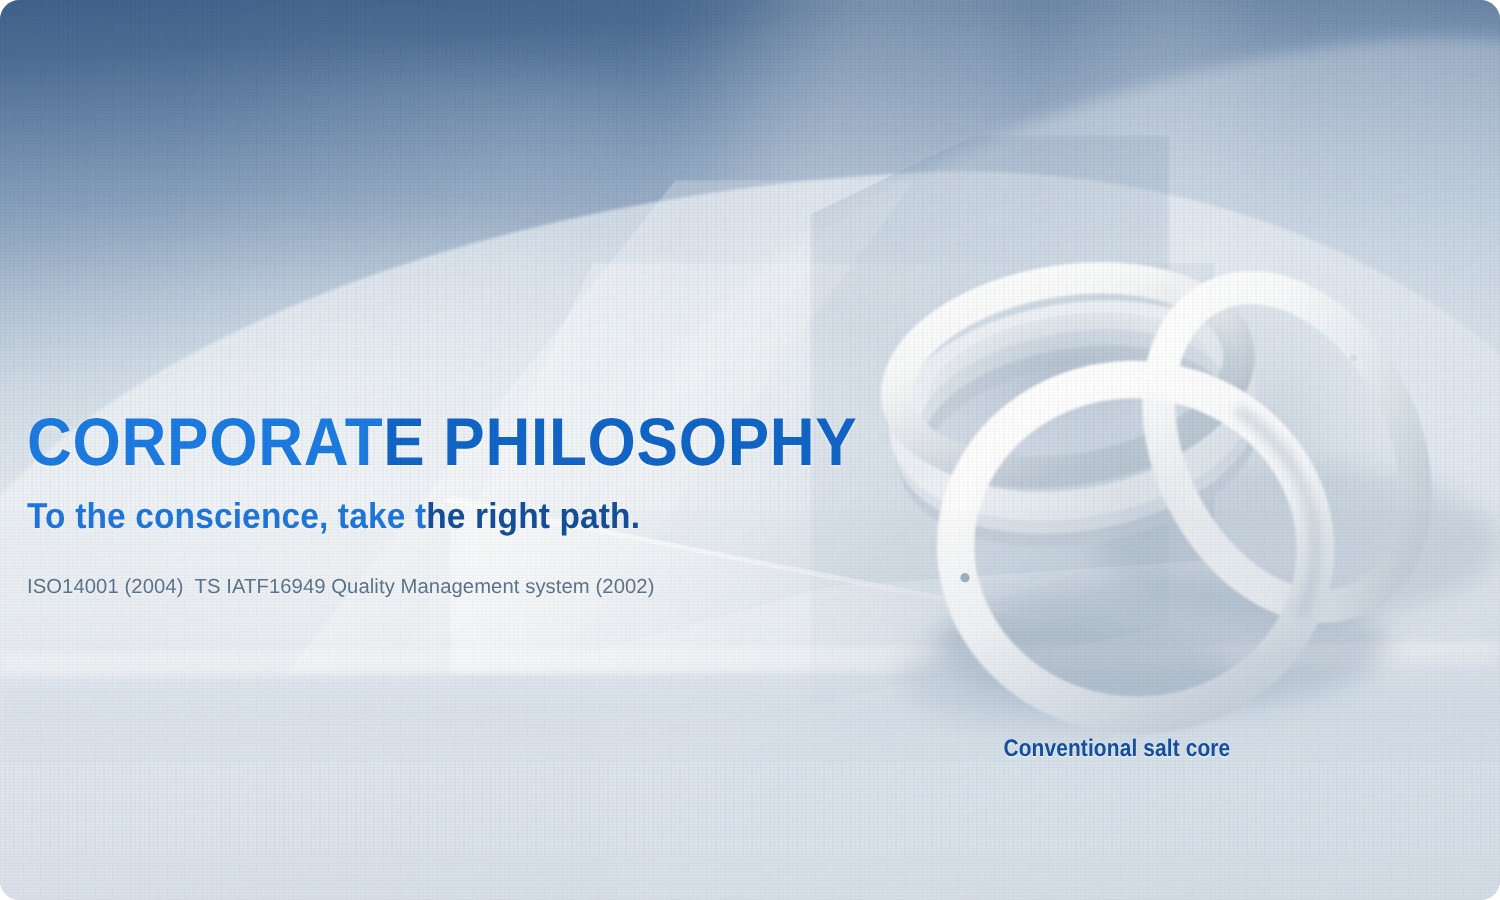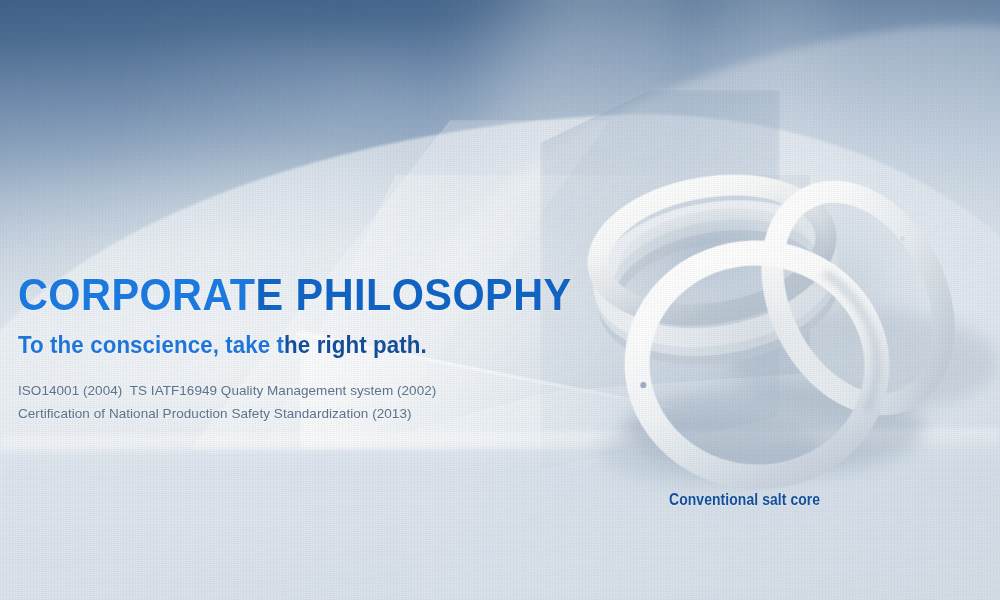--- a/index.html
+++ b/index.html
@@ -11,20 +11,21 @@
   body {
     font-family: "Liberation Sans", sans-serif;
   }
 
   #banner {
     position: relative;
     width: 1000px;
     height: 600px;
     overflow: hidden;
     background: #cfdae6;
+    border-radius: 13px;
   }
 
   
   .bg-base {
     position: absolute;
     inset: 0;
     background:
       linear-gradient(177deg,
         #41628c 0%,
         #4d6e94 6%,
@@ -477,20 +478,19 @@
     </svg>
   </div>
 
   <div class="text-block">
     <div class="headline"><span class="seg-a">CORPORAT</span><span class="seg-b">E PHILOSOPHY</span></div>
 
     <div class="subhead"><span class="s-a">To the conscience, take t</span><span class="s-b">he right path.</span></div>
 
     <div class="certs">
       <div class="cert-line">ISO14001 (2004)  TS IATF16949 Quality Management system (2002)</div>
-      <div class="cert-line">Certification of National Production Safety Standardization (2013)</div>
     </div>
   </div>
 
   <div class="caption">Conventional salt core</div>
 
   <div class="grain"></div>
 </div>
 
 </body></html>

